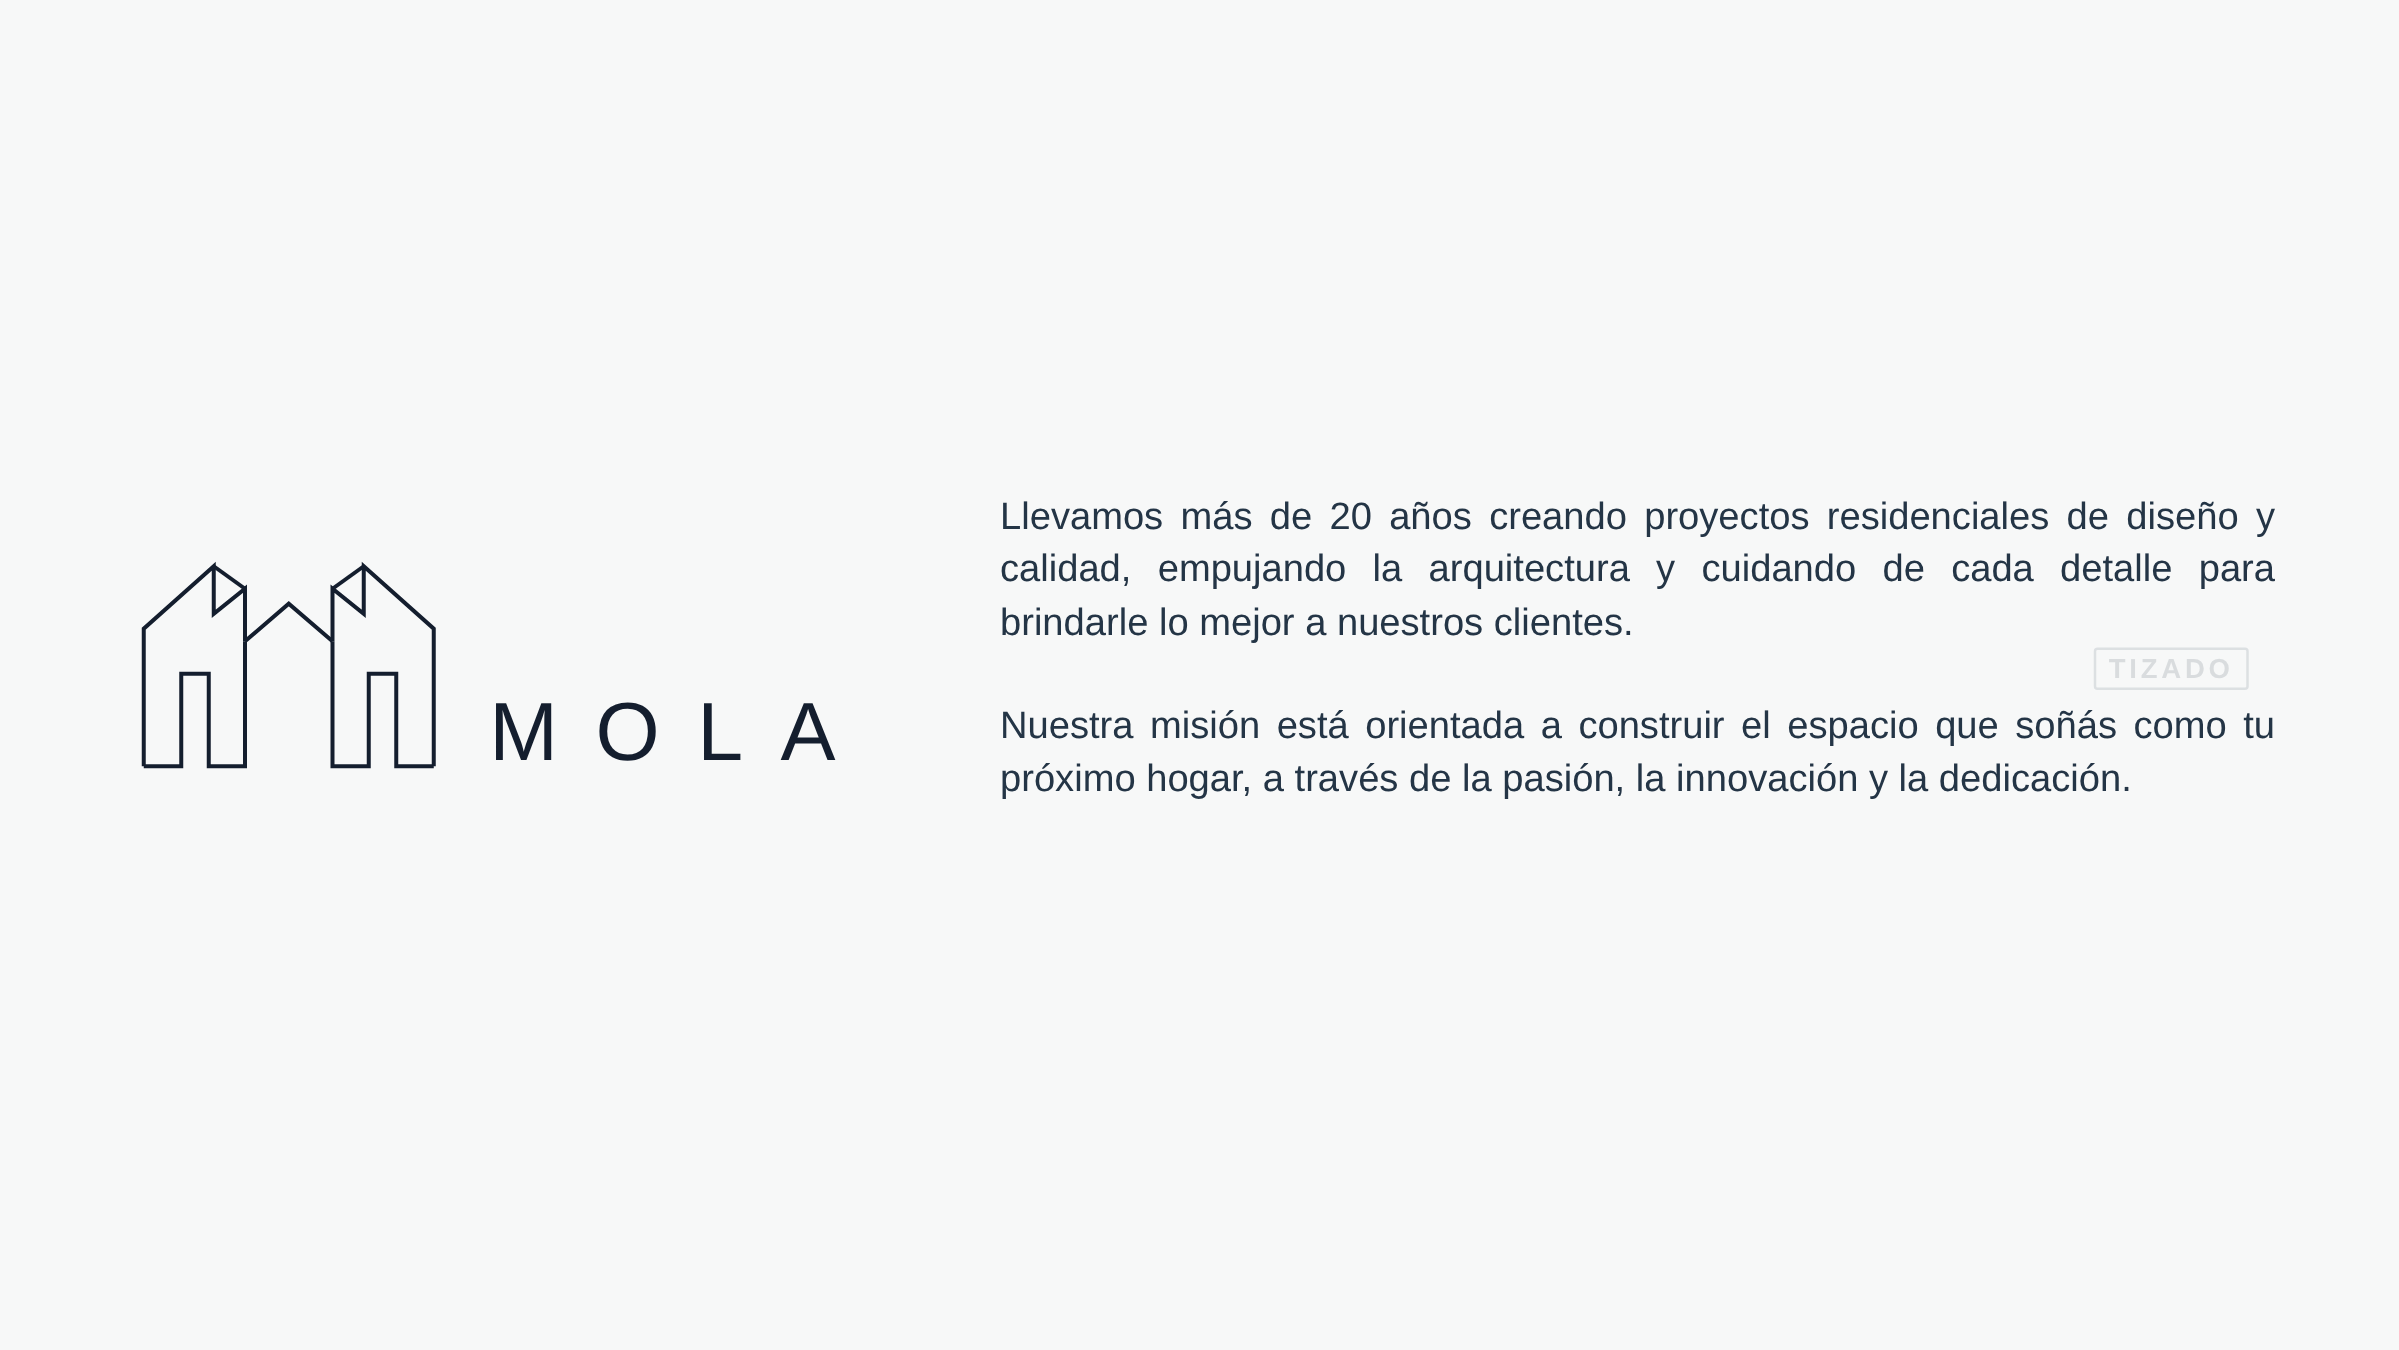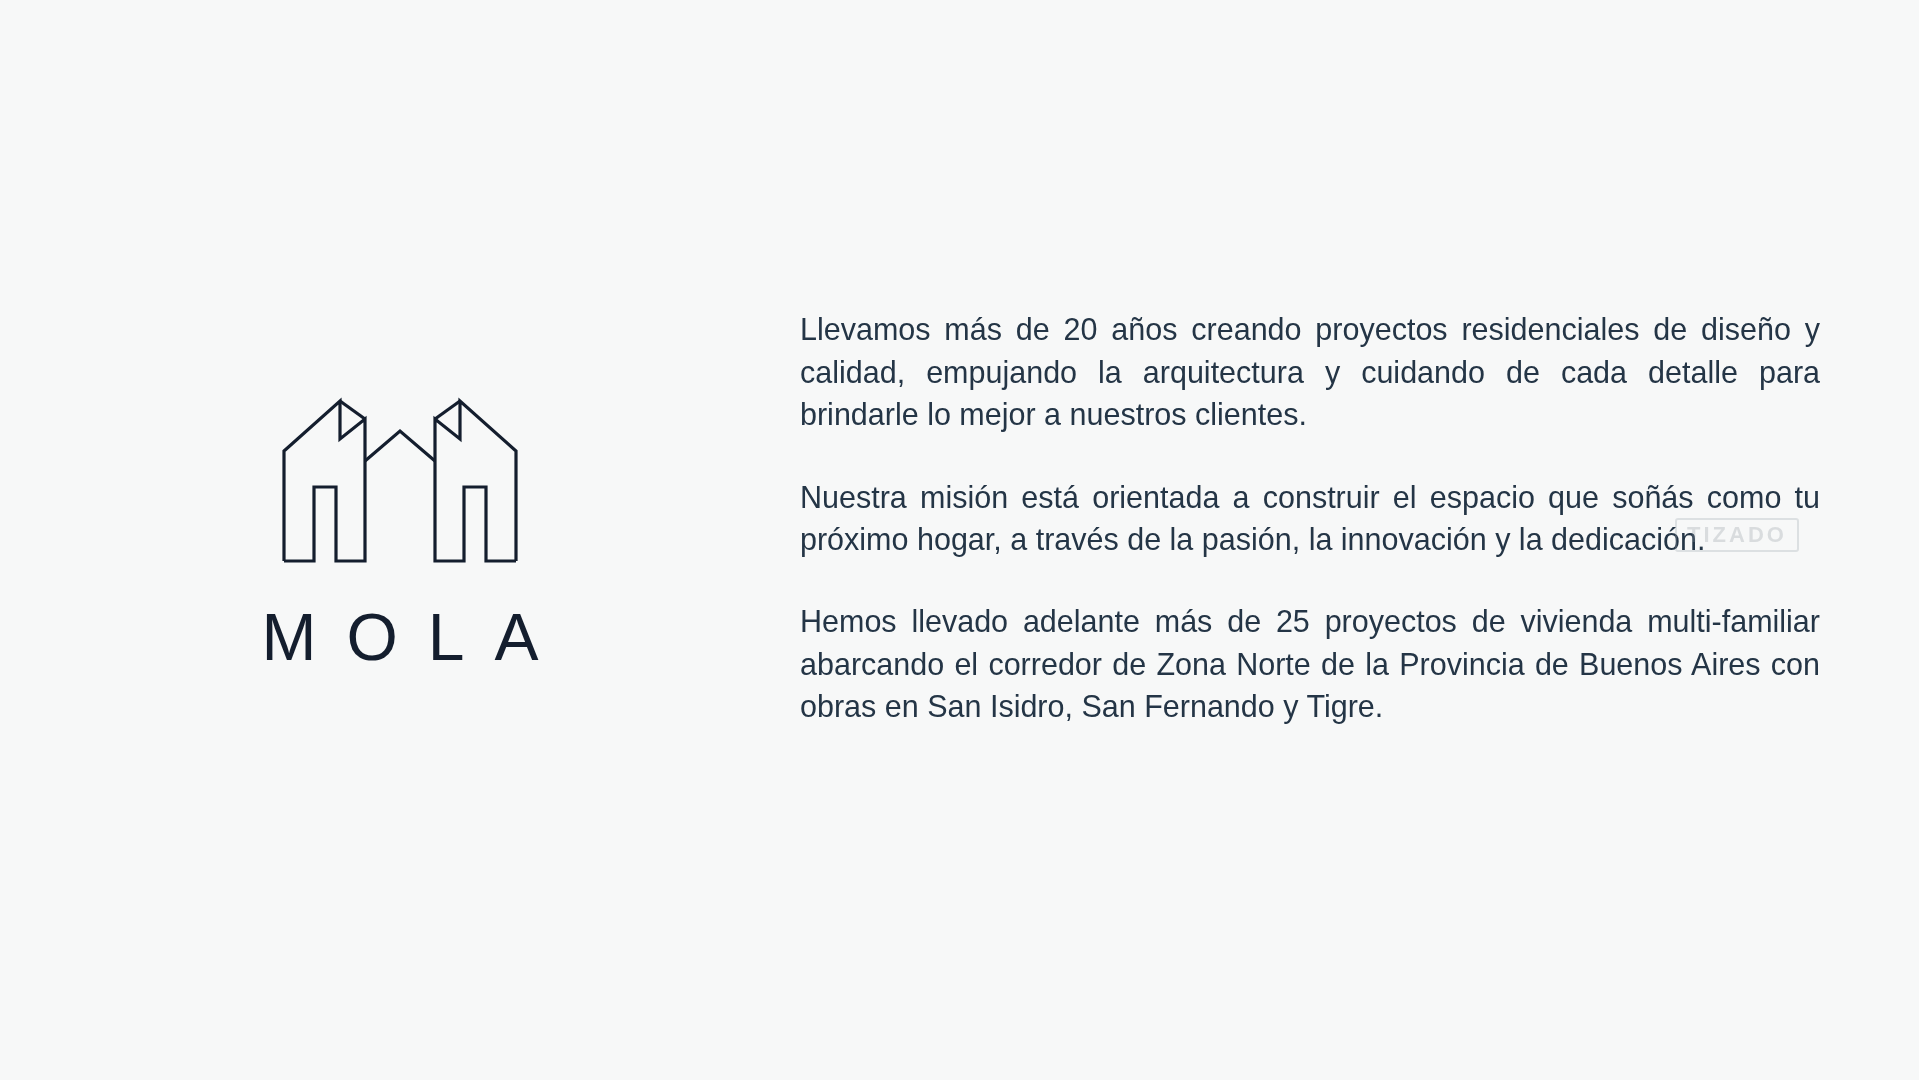--- a/index.html
+++ b/index.html
@@ -27,22 +27,22 @@
   .logo-col {
     width: 800px;
     height: 100%;
     display: flex;
     flex-direction: column;
     align-items: center;
     justify-content: center;
   }
   .logo-wrap {
     display: flex;
-    flex-direction: column;
-    align-items: center;
+    flex-direction: row;
+    align-items: flex-end;
     transform: translateY(-10px);
   }
   .logo-mark {
     width: 260px;
     height: 175px;
     display: block;
   }
   .logo-word {
     margin-top: 38px;
     font-family: "Liberation Sans", sans-serif;
@@ -138,21 +138,20 @@
         </g>
       </svg>
       <div class="logo-word">MOLA</div>
     </div>
   </div>
 
   <div class="text-col">
     <div class="text-inner">
       <p class="para">Llevamos más de 20 años creando proyectos residenciales de diseño y calidad, empujando la arquitectura y cuidando de cada detalle para brindarle lo mejor a nuestros clientes.</p>
       <p class="para">Nuestra misión está orientada a construir el espacio que soñás como tu próximo hogar, a través de la pasión, la innovación y la dedicación.</p>
-      <p class="para">Hemos llevado adelante más de 25 proyectos de vivienda multi-familiar abarcando el corredor de Zona Norte de la Provincia de Buenos Aires con obras en San Isidro, San Fernando y Tigre.</p>
     </div>
 
     <div class="watermark">
       <span class="wm-box">TIZADO</span>
     </div>
   </div>
 
 </div>
 
 </body></html>

